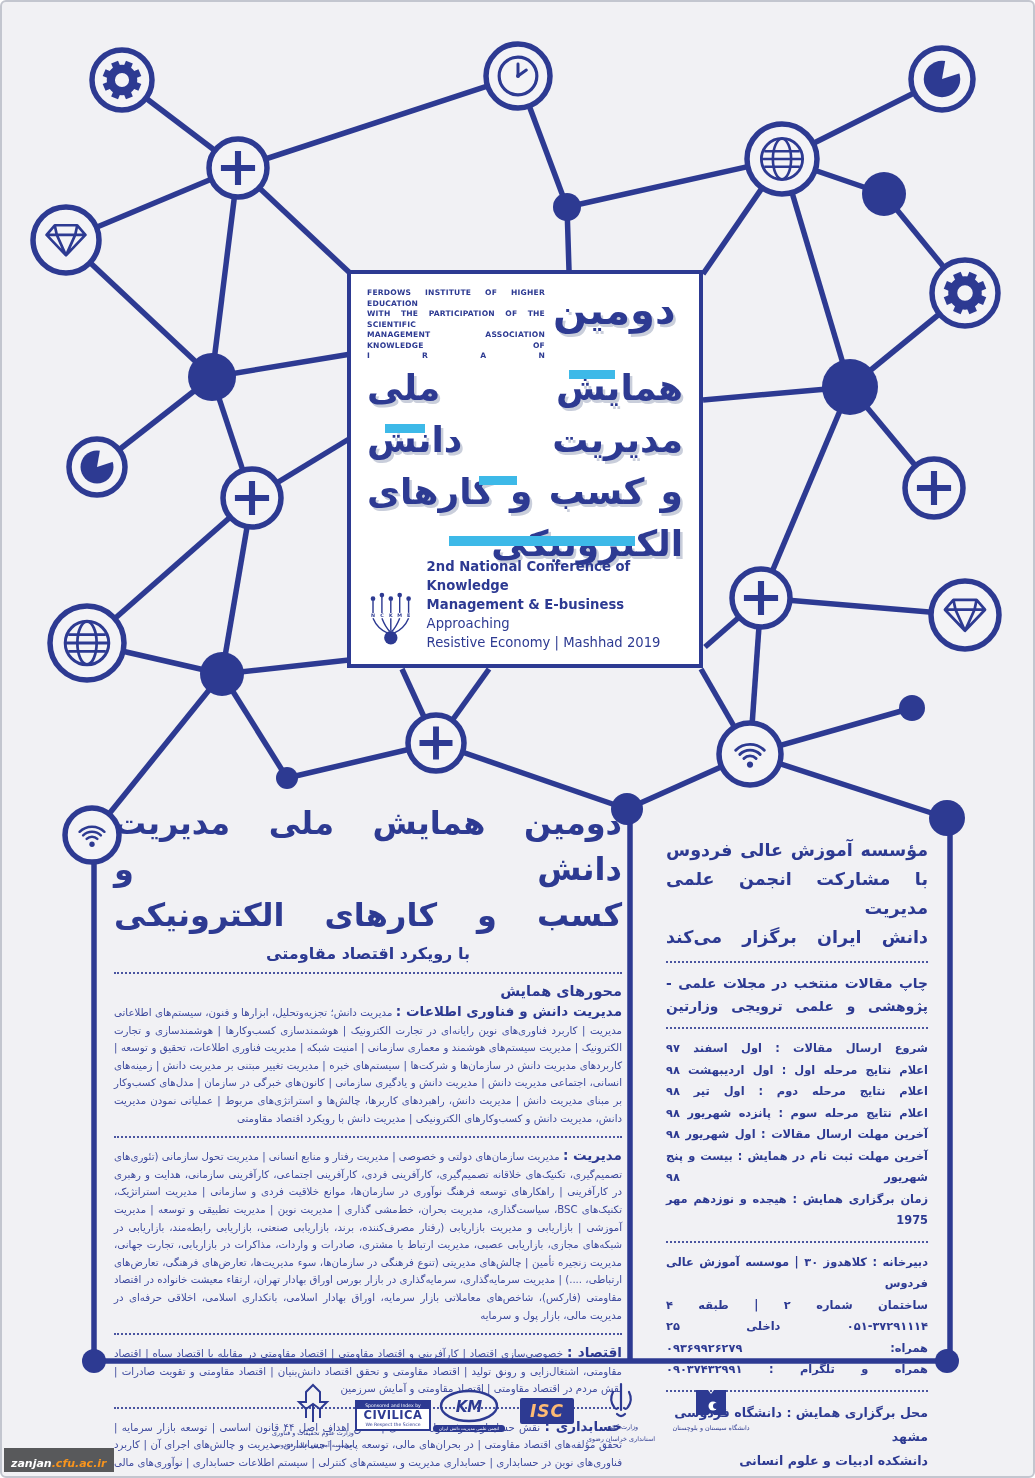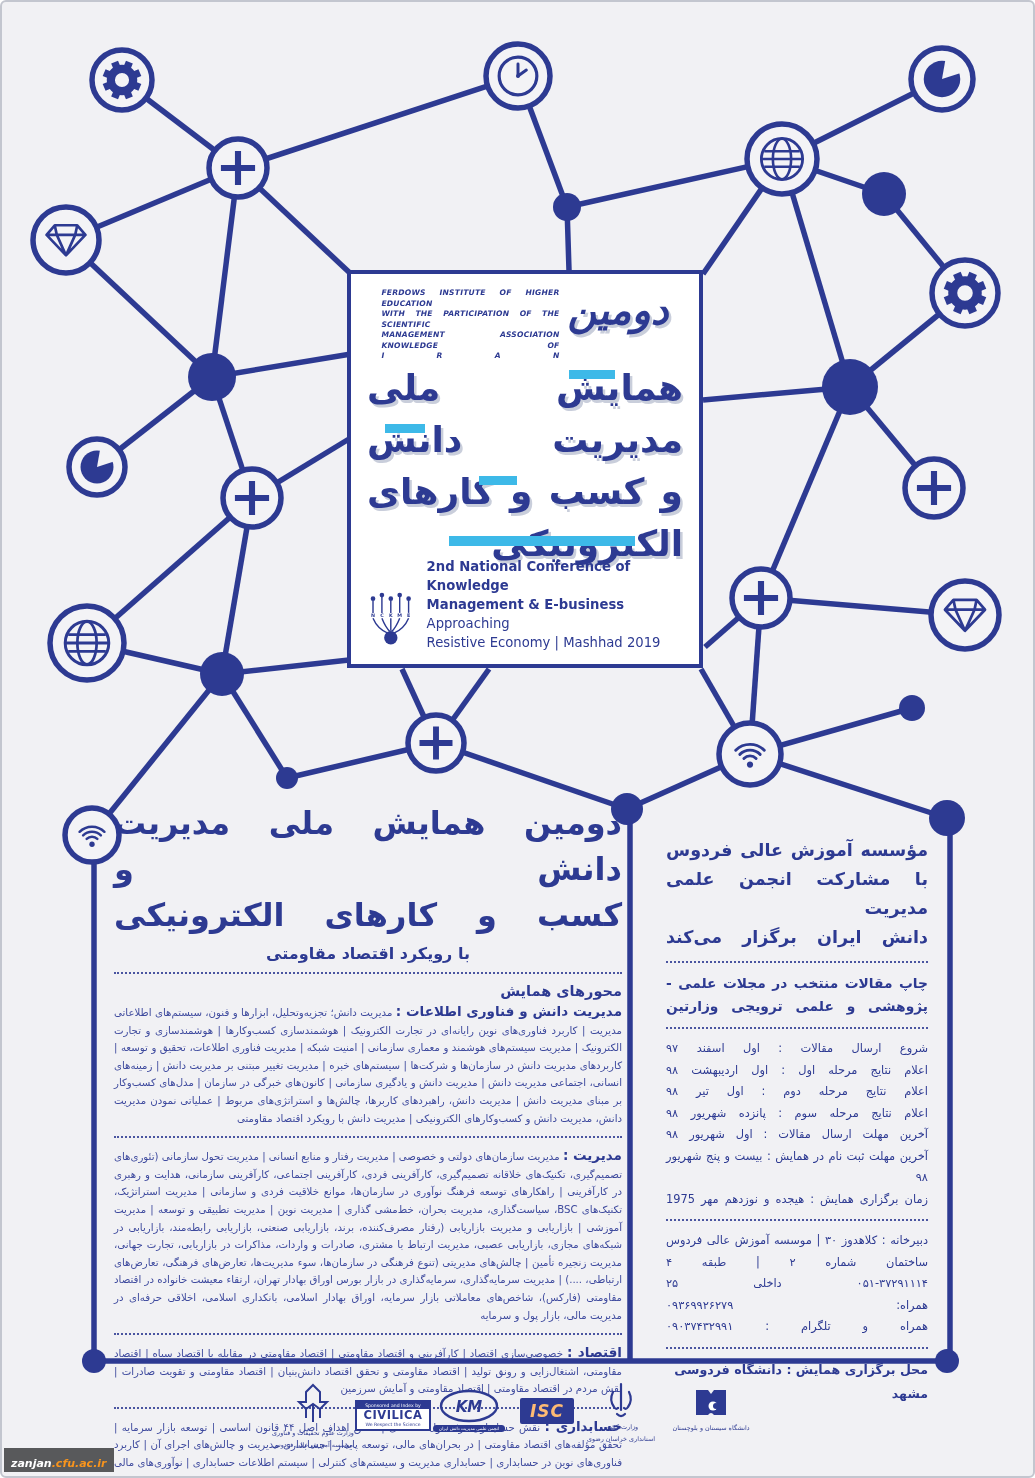--- a/index.html
+++ b/index.html
@@ -1,20 +1,20 @@
 <!DOCTYPE html>
 <html><head>
 <meta charset="utf-8">
 <style>
   html,body{margin:0;padding:0;background:#fff;font-family:"DejaVu Sans",sans-serif;}
   .poster{position:relative;width:1031px;height:1474px;background:#f1f1f4;border:2px solid #c3c6cf;border-radius:6px;overflow:hidden;}
   #net{position:absolute;left:0;top:0;z-index:1;}
   
   .center-box{position:absolute;left:345px;top:268px;width:356px;height:398px;background:#fff;border:4px solid #2d3a92;box-sizing:border-box;z-index:3;padding:14px 16px 10px 16px;}
-  .cb-head{display:flex;justify-content:center;align-items:flex-start;font-style:italic;}
+  .cb-head{display:flex;justify-content:flex-start;align-items:flex-start;}
   .inst{width:178px;color:#2d3a92;font-size:7.6px;font-weight:bold;line-height:10.5px;letter-spacing:.2px;}
   .inst div{text-align:justify;text-align-last:justify;}
   .kufic{direction:rtl;color:#2d3a92;font-weight:bold;text-shadow:2.5px 2.5px 0 #c9cedb;}
   .k1{font-size:40px;line-height:44px;margin-left:8px;}
   .krow{font-size:36px;line-height:52px;text-align:justify;text-align-last:justify;}
   .accent{position:absolute;background:#3db9e8;z-index:4;}
   .cb-foot{position:absolute;left:14px;right:14px;bottom:12px;display:flex;align-items:flex-end;gap:10px;}
   .entitle{color:#2d3a92;font-size:13.2px;line-height:19px;}
   .entitle b{font-weight:bold;}
   .dots{border-top:2.5px dotted #2d3a92;margin:9px 0;opacity:.85;}
@@ -22,21 +22,21 @@
   .left-col{position:absolute;left:112px;top:798px;width:508px;z-index:3;}
   .lc-title{direction:rtl;color:#2d3a92;font-weight:bold;font-size:32px;line-height:46px;text-align:justify;text-align-last:justify;}
   .lc-sub{direction:rtl;color:#2d3a92;font-weight:bold;font-size:16px;text-align:center;margin-top:6px;}
   .lc-head{direction:rtl;color:#2d3a92;font-weight:bold;font-size:14.5px;margin:2px 0 4px;}
   .topic{direction:rtl;color:#3e4a9e;font-size:10.2px;line-height:17.6px;text-align:justify;}
   .topic b{color:#2d3a92;font-size:13.5px;}
   
   .right-col{position:absolute;left:664px;top:834px;width:262px;z-index:3;}
   .rc-org{direction:rtl;color:#2d3a92;font-weight:bold;font-size:17.5px;line-height:29px;text-align:justify;text-align-last:justify;}
   .rc-pub{direction:rtl;color:#2d3a92;font-weight:bold;font-size:13.8px;line-height:23px;text-align:justify;text-align-last:justify;}
-  .rc-line{direction:rtl;color:#2d3a92;font-weight:normal;font-size:11.4px;line-height:21.5px;text-align:justify;text-align-last:justify;}
+  .rc-line{direction:rtl;color:#2d3a92;font-weight:bold;font-size:11.4px;line-height:21.5px;text-align:justify;text-align-last:justify;}
   .rc-venue{direction:rtl;color:#2d3a92;font-weight:bold;font-size:12.6px;line-height:24px;text-align:right;}
   
   .logo-item{position:absolute;width:86px;display:flex;flex-direction:column;align-items:center;z-index:3;}
   .logo-cap{direction:rtl;color:#2d3a92;font-size:6.4px;line-height:9px;text-align:center;margin-top:3px;}
   .civ-box{border:2px solid #2d3a92;background:#fff;width:72px;text-align:center;}
   .civ-top{background:#2d3a92;color:#fff;font-size:4.6px;padding:1px 0;}
   .civ-name{color:#2d3a92;font-weight:bold;font-size:11.5px;letter-spacing:.5px;line-height:13px;}
   .civ-bot{color:#2d3a92;font-size:4.6px;padding-bottom:2px;}
   .isc-box{background:#2d3a92;color:#fdba74;font-weight:bold;font-style:italic;font-size:17px;padding:3px 10px;border-radius:2px;letter-spacing:1px;}
   .km-banner{background:#2d3a92;color:#fff;font-size:4.4px;border-radius:6px;padding:1px 6px;margin-top:-3px;direction:rtl;}
@@ -283,20 +283,21 @@
     <div class="rc-line">آخرین مهلت ثبت نام در همایش : بیست و پنج شهریور ۹۸</div>
     <div class="rc-line">زمان برگزاری همایش : هیجده و نوزدهم مهر 1975</div>
     <div class="dots"></div>
     <div class="rc-line">دبیرخانه : کلاهدوز ۳۰ | موسسه آموزش عالی فردوس</div>
     <div class="rc-line">ساختمان شماره ۲ | طبقه ۴</div>
     <div class="rc-line">۰۵۱-۳۷۲۹۱۱۱۴ داخلی ۲۵</div>
     <div class="rc-line">همراه: ۰۹۳۶۹۹۲۶۲۷۹</div>
     <div class="rc-line">همراه و تلگرام : ۰۹۰۳۷۴۳۲۹۹۱</div>
     <div class="dots"></div>
     <div class="rc-venue">محل برگزاری همایش : دانشگاه فردوسی مشهد</div>
+    <div class="rc-venue">دانشکده ادبیات و علوم انسانی</div>
 
   </div>
 
   <div class="logo-item" style="left:268px;top:1380px;">
     <svg width="42" height="44" viewBox="0 0 42 44">
       <g stroke="#2d3a92" stroke-width="2" fill="none">
         <path d="M21 3 L28 10 L28 20 L35 20 L28 27 L21 22 L14 27 L7 20 L14 20 L14 10 Z"></path>
         <path d="M14 27 L14 36 M28 27 L28 36 M21 22 L21 40"></path>
       </g>
     </svg>

